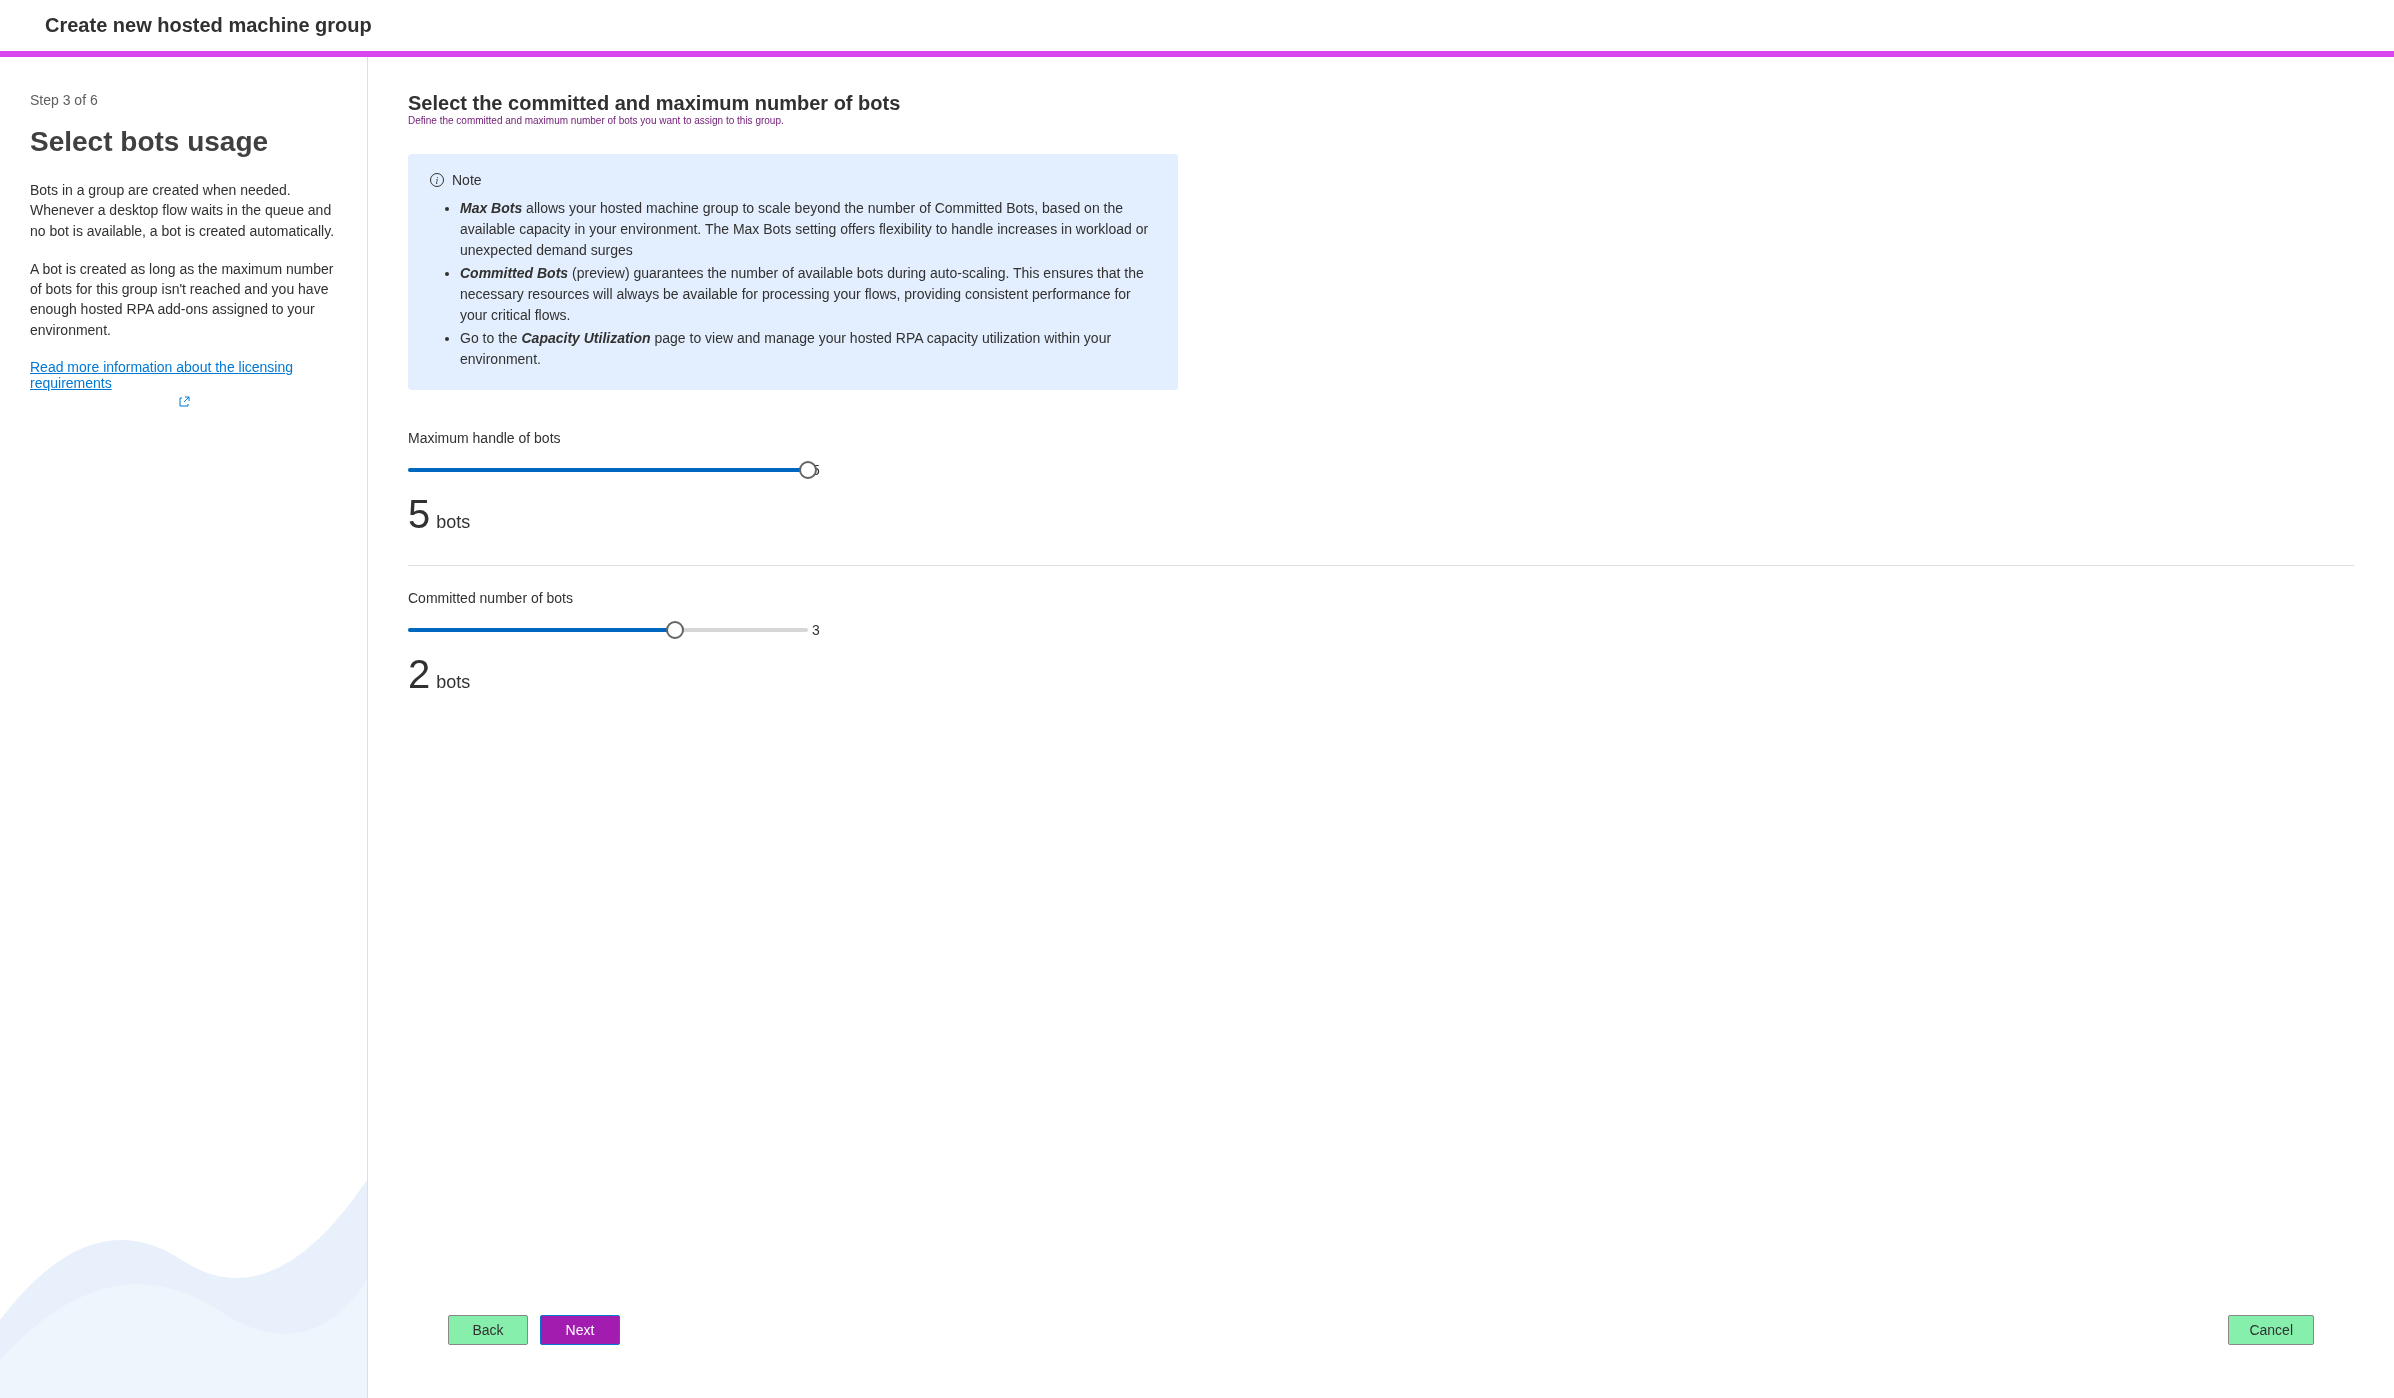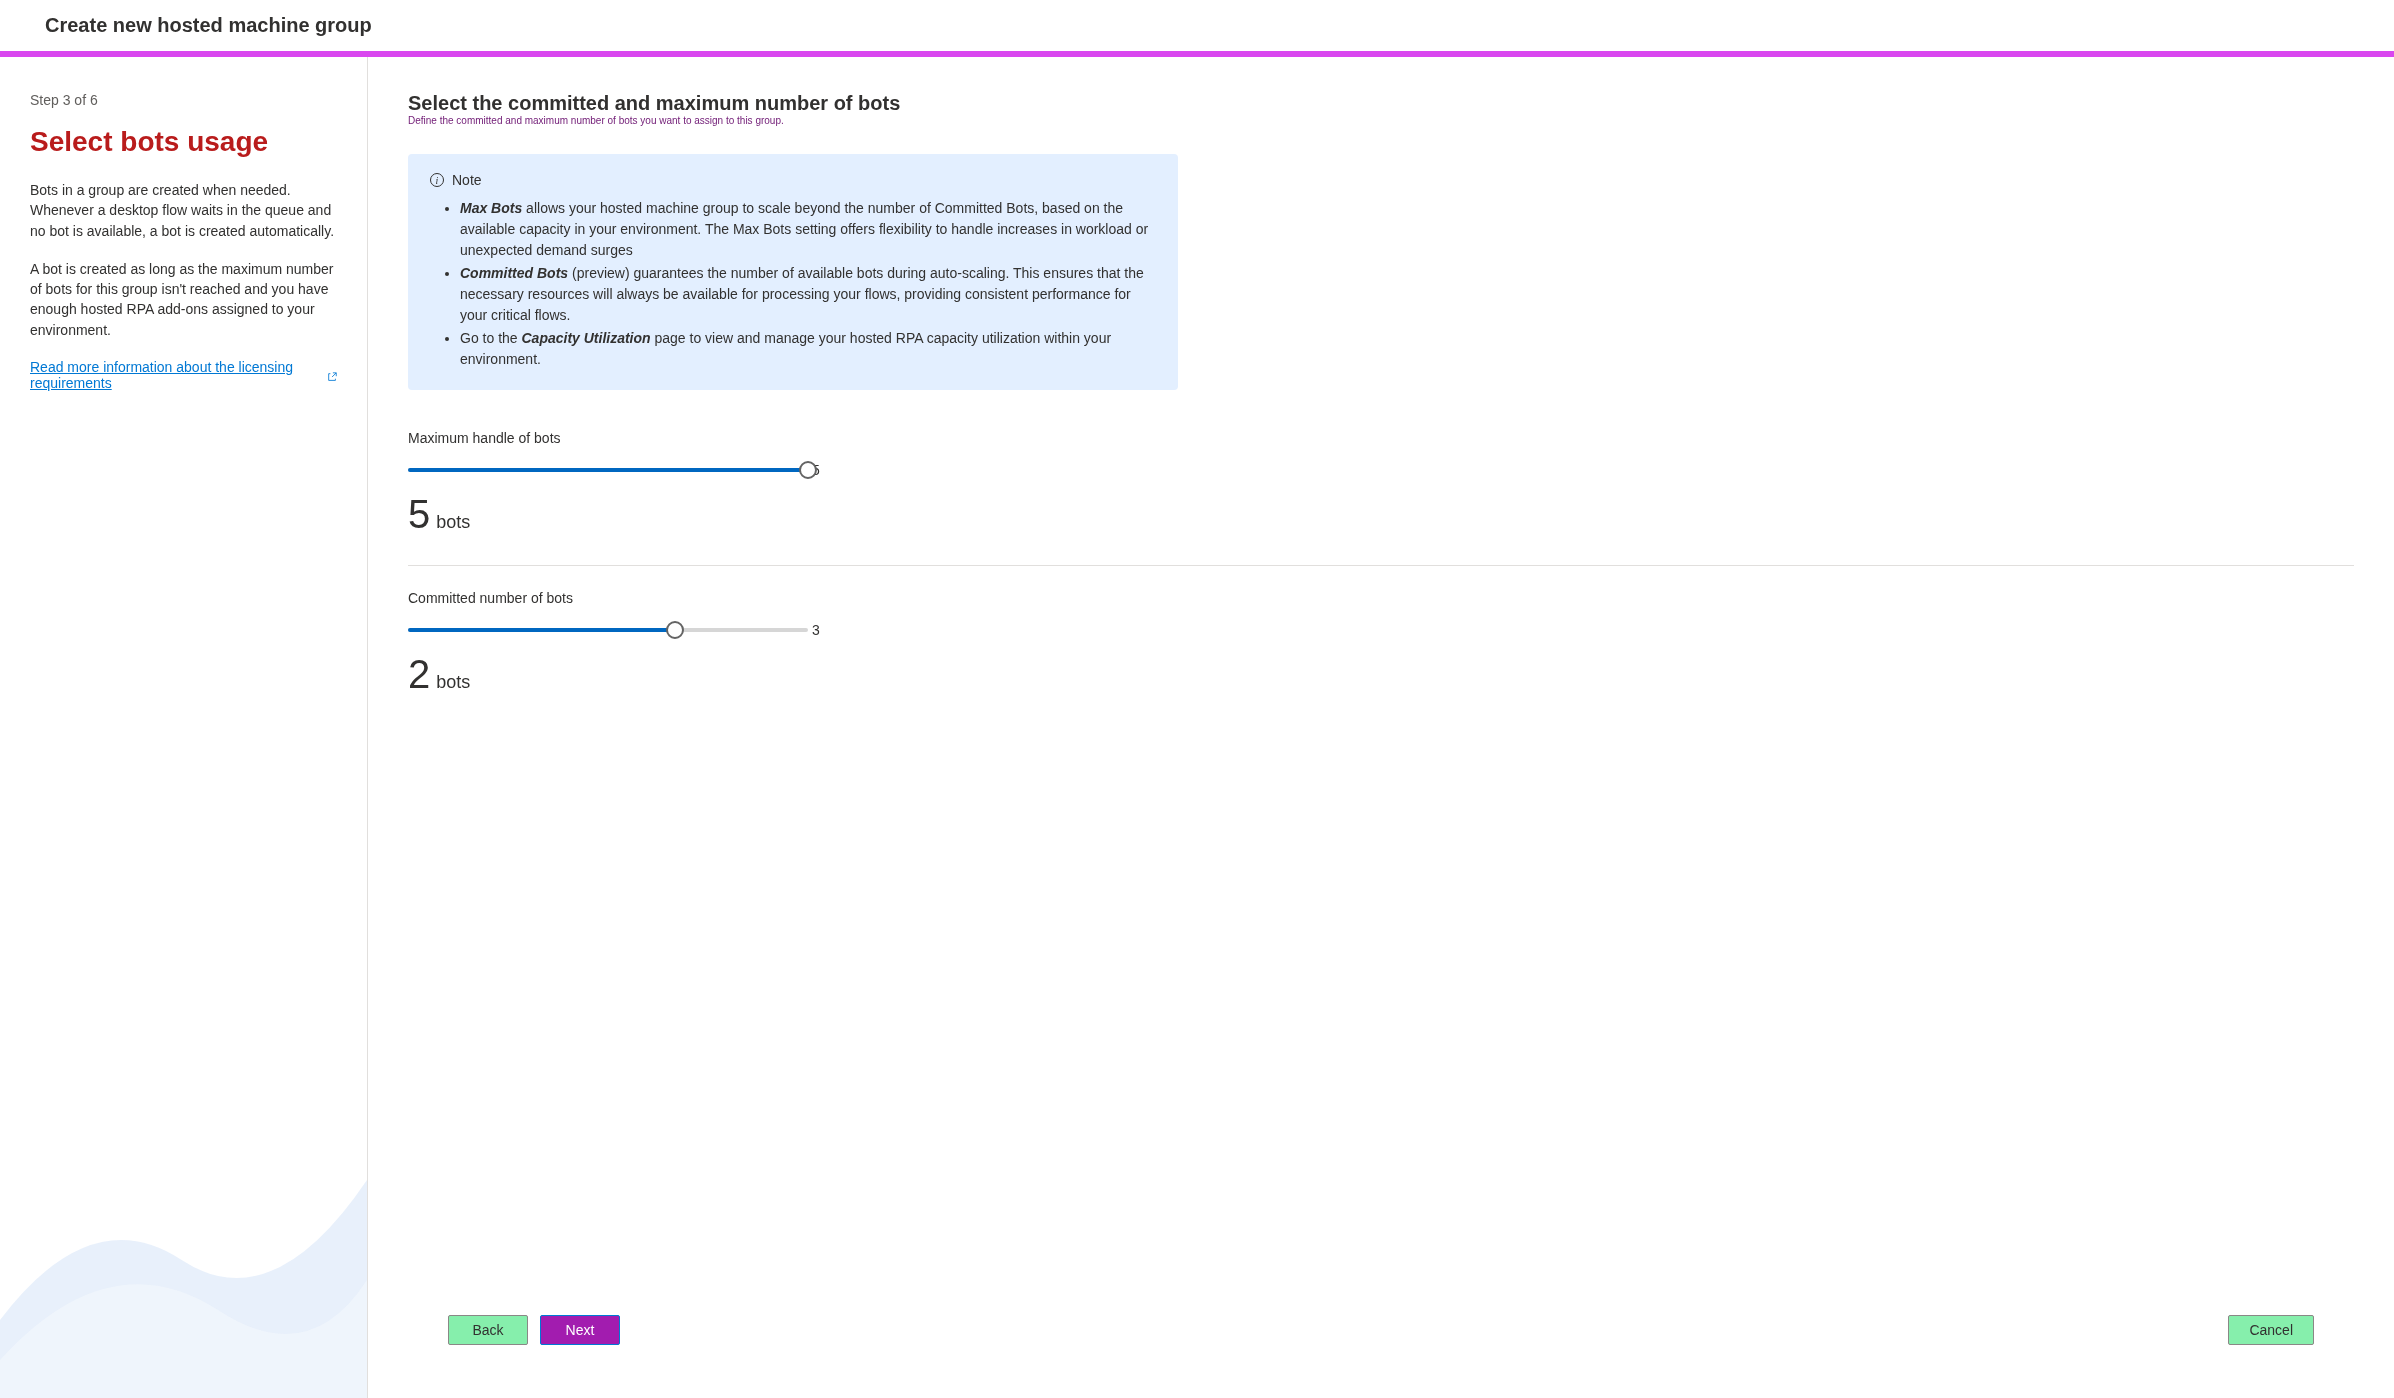--- a/index.html
+++ b/index.html
@@ -43,39 +43,40 @@
     
     .step-indicator {
       font-size: 14px;
       color: #605e5c;
       margin-bottom: 18px;
     }
     
     .sidebar-title {
       font-size: 28px;
       font-weight: 600;
-      color: #b91c1c;
+      color: #404040;
       margin-bottom: 22px;
     }
     
     .sidebar-text {
       font-size: 14px;
       color: #323130;
       line-height: 1.45;
       margin-bottom: 18px;
     }
     
     .sidebar-link {
       color: #0078d4;
       text-decoration: underline;
       font-size: 14px;
       cursor: pointer;
       display: inline-flex;
       align-items: center;
       gap: 4px;
+      flex-direction: column;
     }
     
     .external-link-icon {
       width: 12px;
       height: 12px;
       display: inline-block;
     }
     
     .decorative-wave {
       position: absolute;

